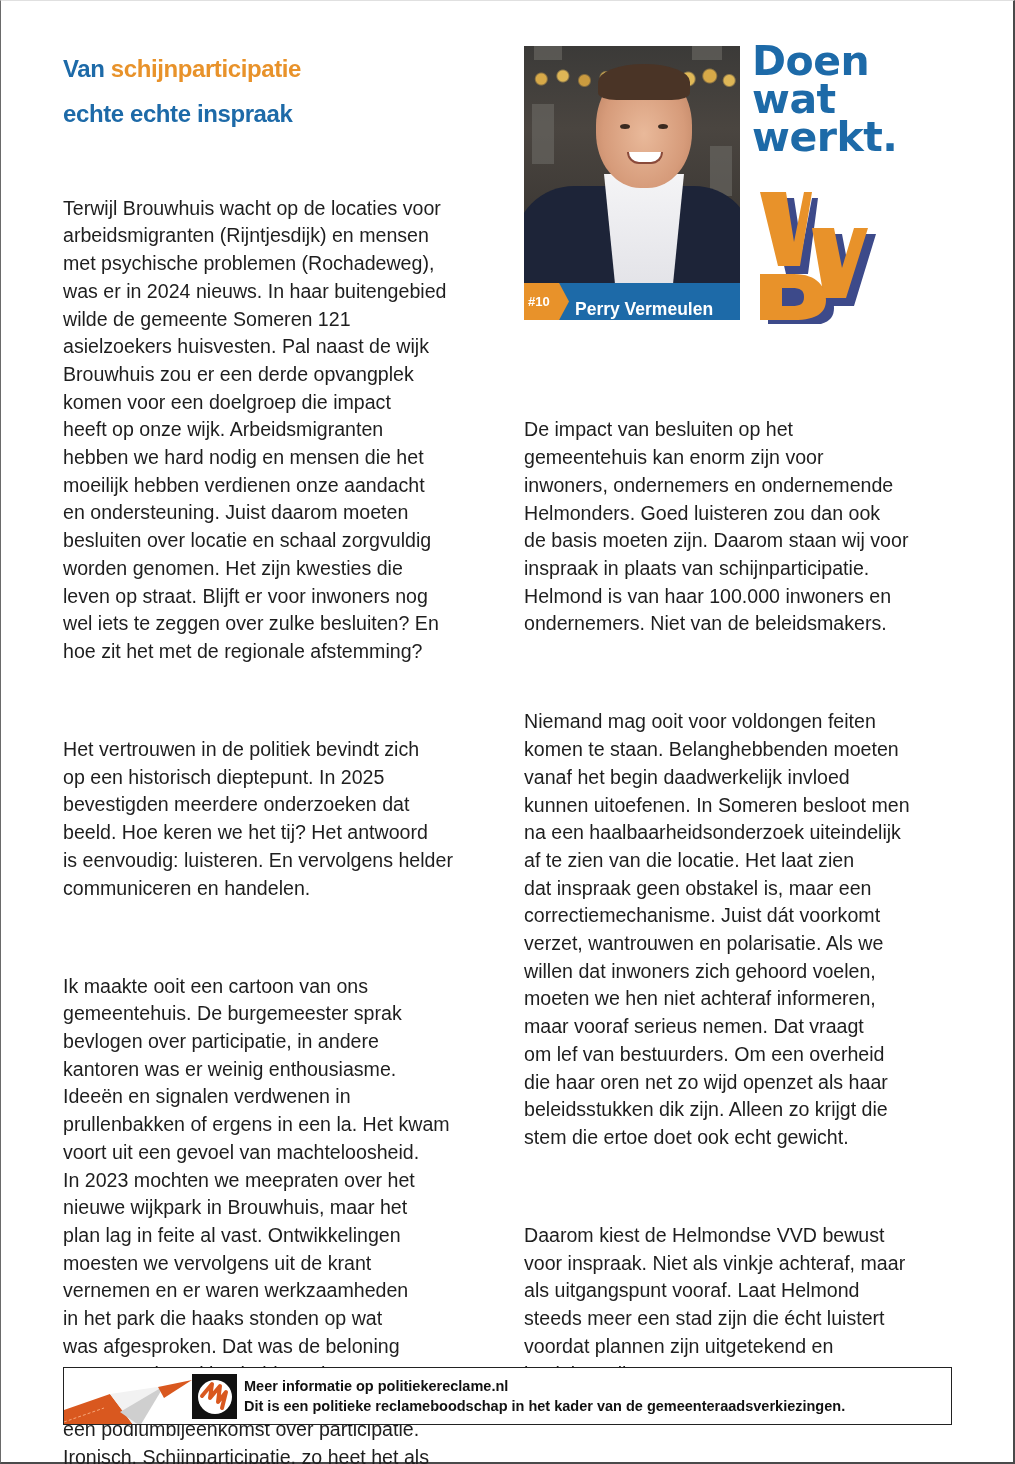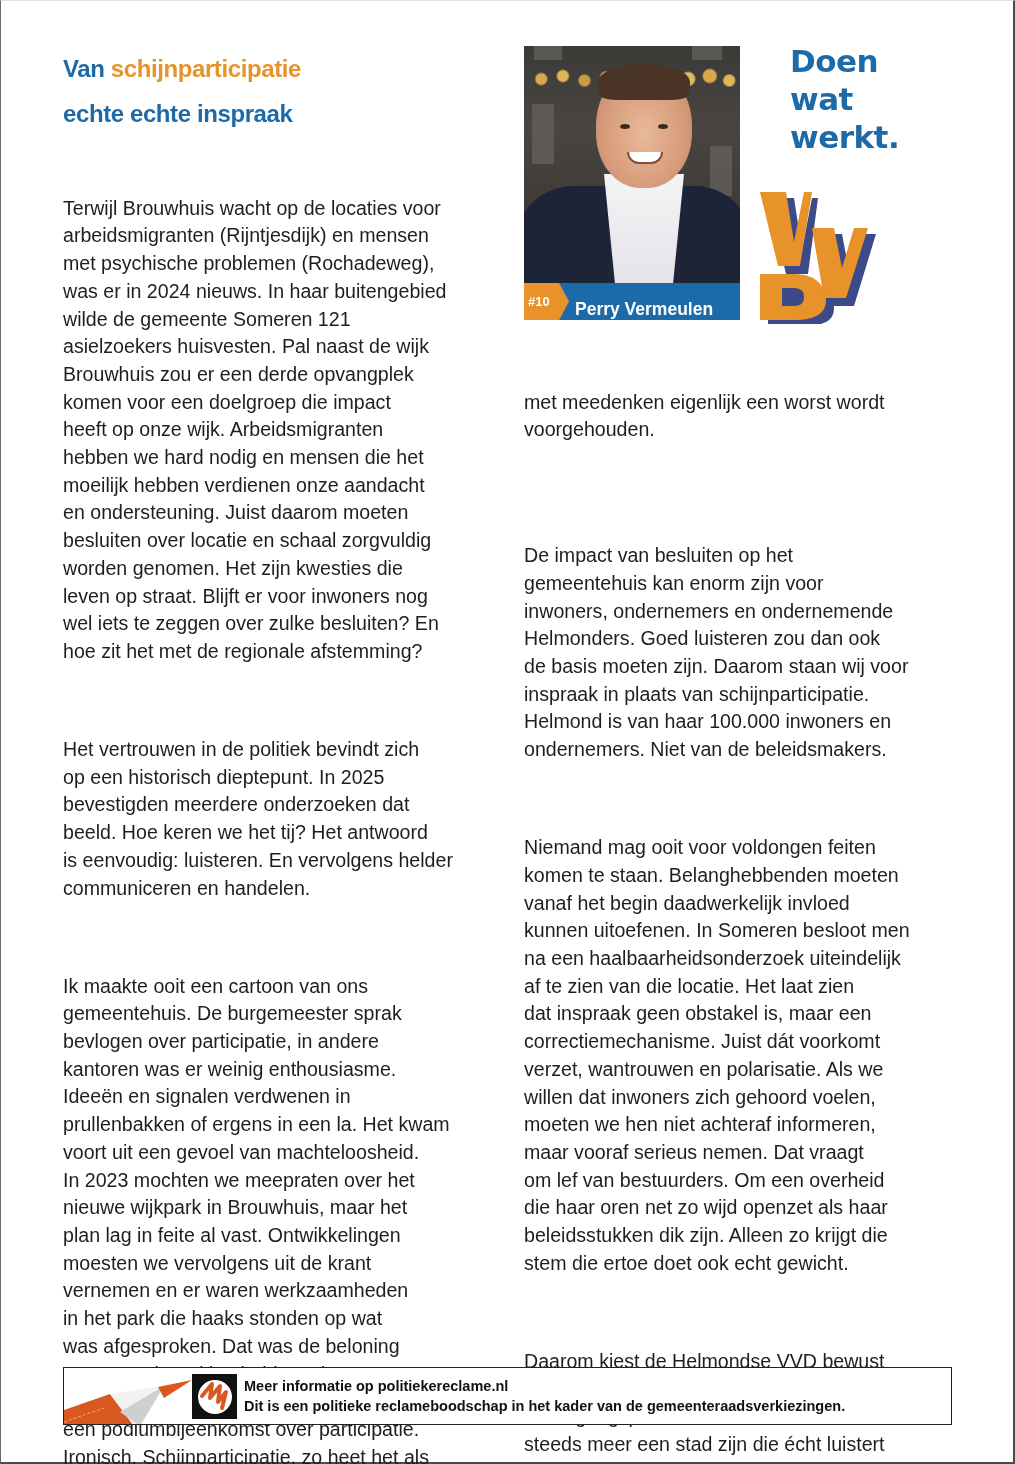--- a/index.html
+++ b/index.html
@@ -99,23 +99,23 @@
       background: #e8922a; color: #fff;
       font-weight: bold; font-size: 13px;
       display: flex; align-items: center;
       clip-path: polygon(0 0, 78% 0, 100% 50%, 78% 100%, 0 100%);
     }
     .name-bar .name {
       color: #fff; font-weight: bold; font-size: 17.5px; margin-left: 6px;
     }
 
     .slogan {
-      position: absolute; left: 790px; top: 42px; width: 200px;
+      position: absolute; left: 752px; top: 42px; width: 200px;
       font-family: "DejaVu Sans", sans-serif;
-      font-weight: bold; font-size: 31px; line-height: 38px;
+      font-weight: bold; font-size: 41px; line-height: 38px;
       color: #1d6aa8; letter-spacing: -0.5px;
       white-space: pre-line;
     }
     .vvd-logo {
       position: absolute; left: 758px; top: 192px; width: 120px; height: 132px;
     }
 
     .disclaimer {
       position: absolute; left: 63px; top: 1367px; width: 889px; height: 58px;
       border: 1.5px solid #222;
@@ -221,22 +221,20 @@
   </g>
 
   <g fill="#e8922a">
     <polygon points="2,0 28,0 36,50 46,0 54,0 42,74 20,74"></polygon>
     <polygon points="54,36 76,36 84,76 96,36 110,36 88,106 66,106"></polygon>
     <path d="M2,82 L36,82 C60,82 68,96 68,108 C68,120 60,128 36,128 L2,128 Z M24,96 L24,114 L34,114 C42,114 46,112 46,105 C46,98 42,96 34,96 Z"></path>
   </g>
 </svg>
 
 <div class="col-right-top body-text">
-  <p class="para">met meedenken eigenlijk een worst wordt
-voorgehouden.</p>
   <p class="para">
     <span>De impact van besluiten op het
 gemeentehuis kan enorm zijn voor
 inwoners, ondernemers en ondernemende
 Helmonders. Goed luisteren zou dan ook
 de basis moeten zijn. Daarom staan wij voor
 inspraak in plaats van schijnparticipatie.
 Helmond is van haar 100.000 inwoners en
 ondernemers. Niet van de beleidsmakers.</span>
   </p>

